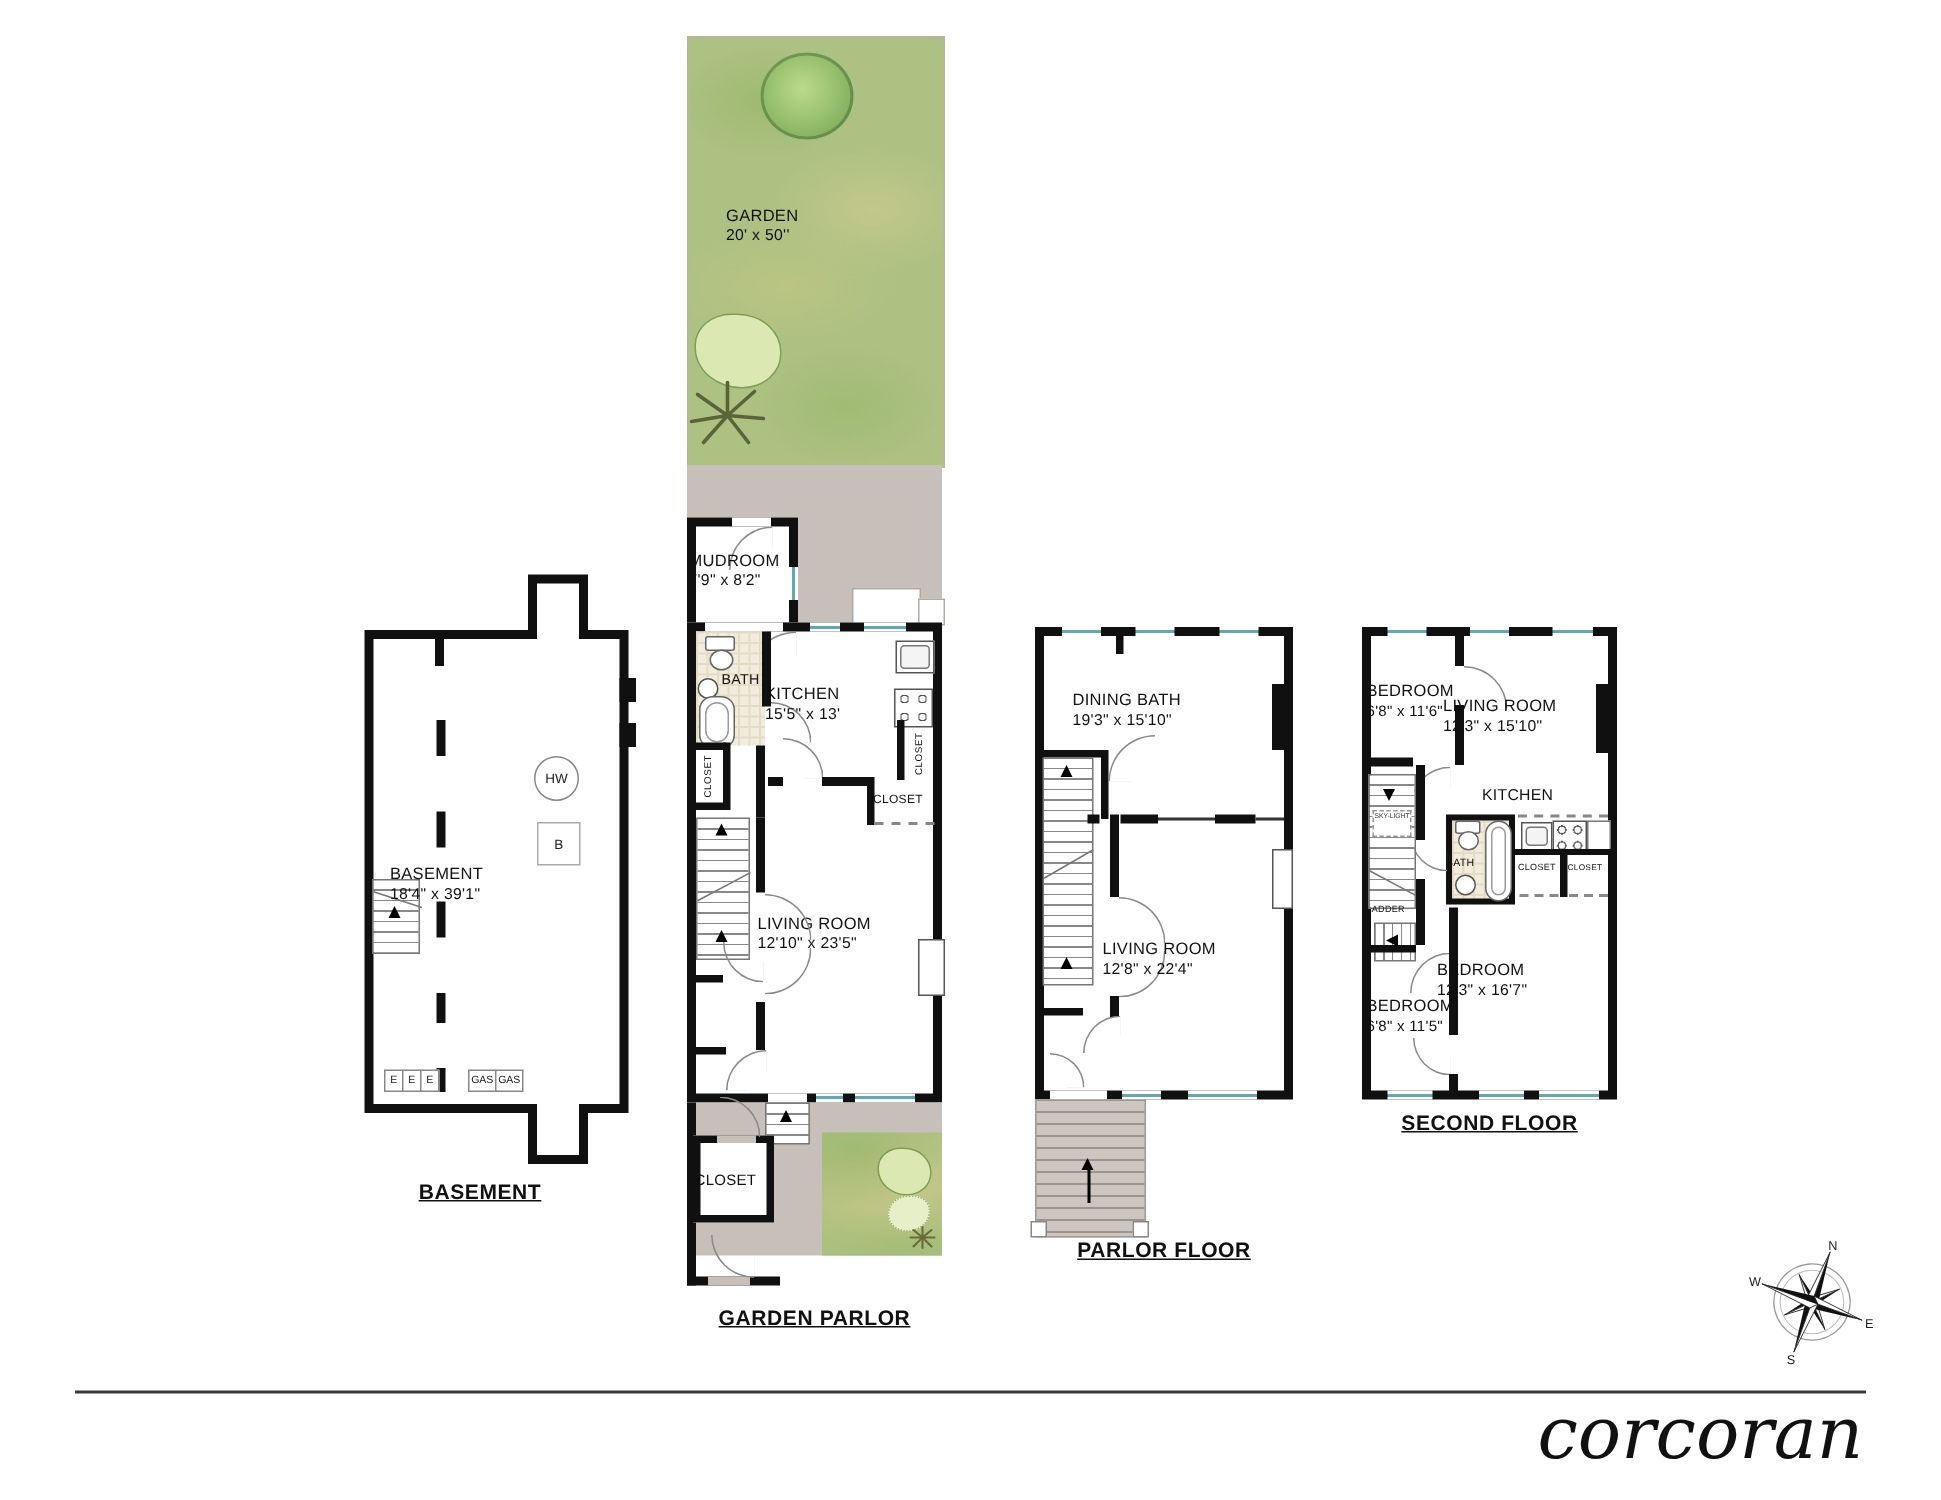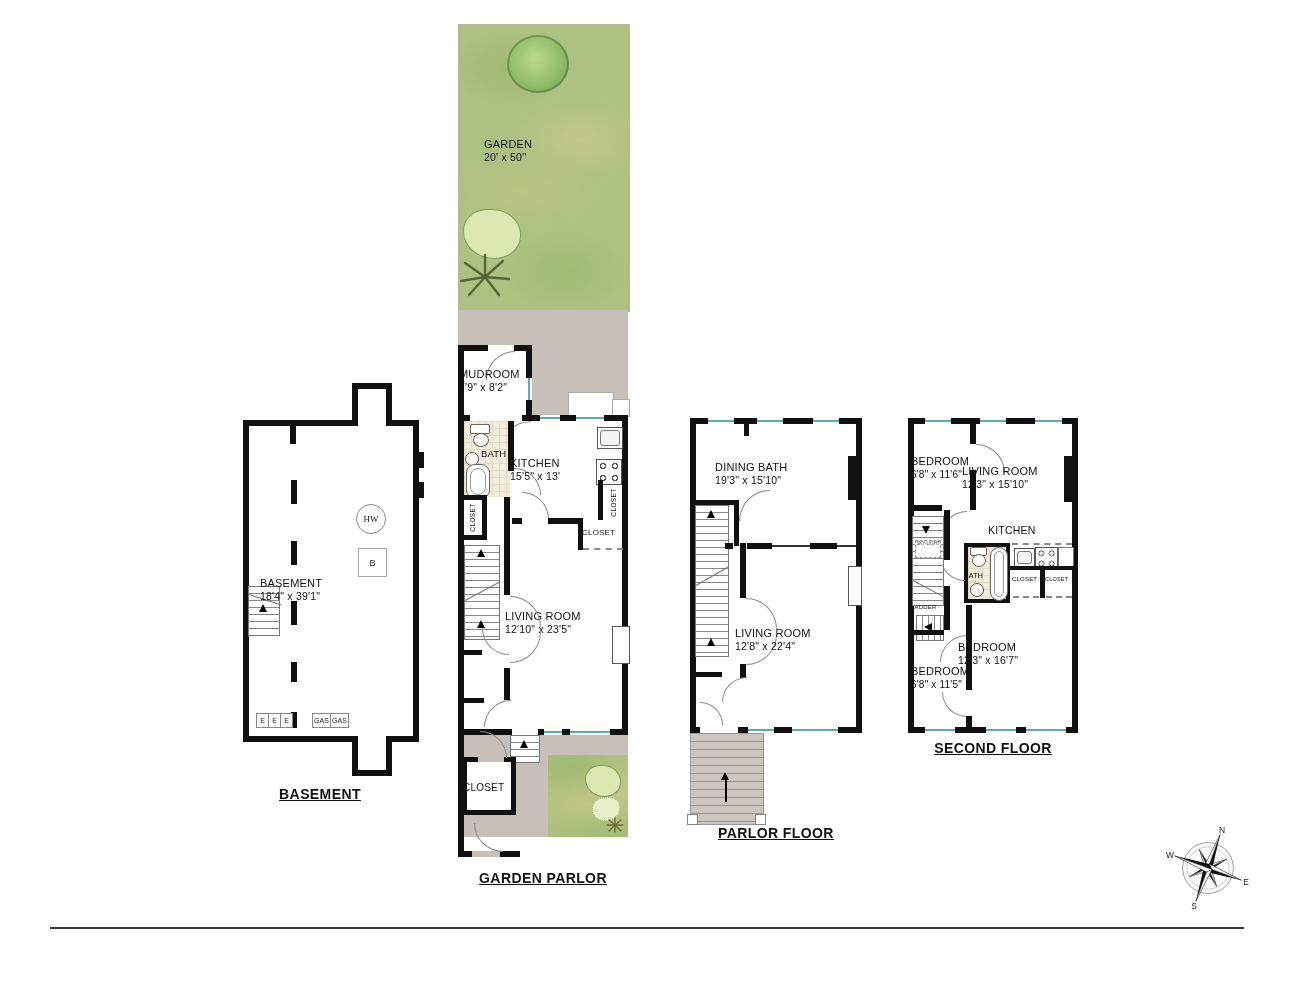--- a/index.html
+++ b/index.html
@@ -203,21 +203,21 @@
   <div class="w" style="left:291px;top:480px;width:6px;height:24px;"></div>
   <div class="w" style="left:291px;top:541px;width:6px;height:24px;"></div>
   <div class="w" style="left:291px;top:601px;width:6px;height:24px;"></div>
   <div class="w" style="left:291px;top:662px;width:6px;height:20px;"></div>
   <div class="w" style="left:291px;top:712px;width:6px;height:16px;"></div>
 
   <div class="stairs" style="left:248px;top:586px;width:30px;height:48px;"></div>
   <div class="tri-up" style="left:259px;top:604px;"></div>
   <div class="diag" style="left:249px;top:594px;width:34px;transform:rotate(18deg);"></div>
 
-  <div class="mbox" style="left:356px;top:504px;width:28px;height:28px;border-radius:50%;font-size:9px;font-family:Liberation Serif, serif;">
+  <div class="mbox" style="left:356px;top:504px;width:28px;height:28px;border-radius:50%;font-size:9px;">
       <span>HW</span>
     </div>
   <div class="mbox" style="left:358px;top:548px;width:27px;height:27px;border-color:#aaa;font-size:9px;">
       <span>B</span>
     </div>
   <div class="mbox" style="left:256px;top:713px;width:11px;height:13px;">
       <span>E</span>
     </div>
   <div class="mbox" style="left:268px;top:713px;width:11px;height:13px;">
       <span>E</span>
@@ -399,14 +399,15 @@
           </g>
       </g>
     </g>
     <text x="16.5" y="-44" font-size="10" fill="#222" text-anchor="middle" dominant-baseline="middle">N</text>
     <text x="45" y="18" font-size="10" fill="#222" text-anchor="middle" dominant-baseline="middle">E</text>
     <text x="-16.5" y="46" font-size="10" fill="#222" text-anchor="middle" dominant-baseline="middle">S</text>
     <text x="-45" y="-15" font-size="10" fill="#222" text-anchor="middle" dominant-baseline="middle">W</text>
   </svg>
 
   <div class="rule" style="left:50px;top:927px;width:1194px;height:2px;"></div>
+  <div class="brand" style="right:52px;top:928px;">corcoran</div>
 
 </div>
 
 </body></html>

